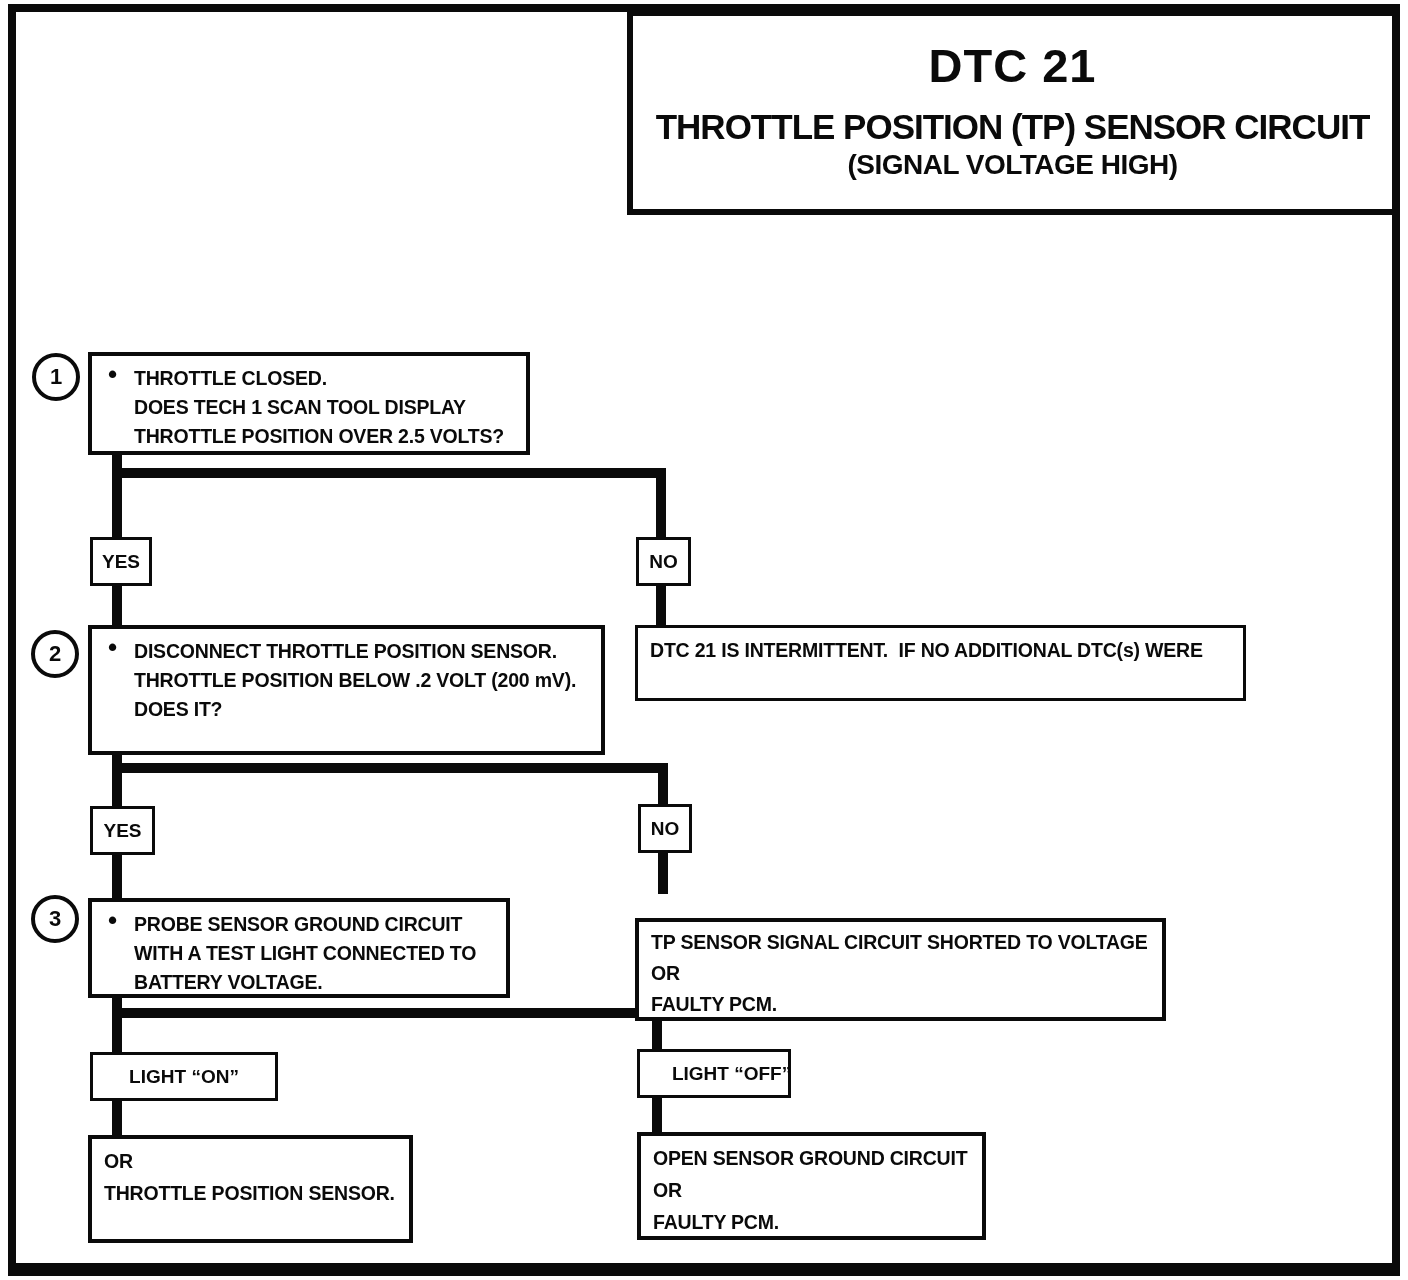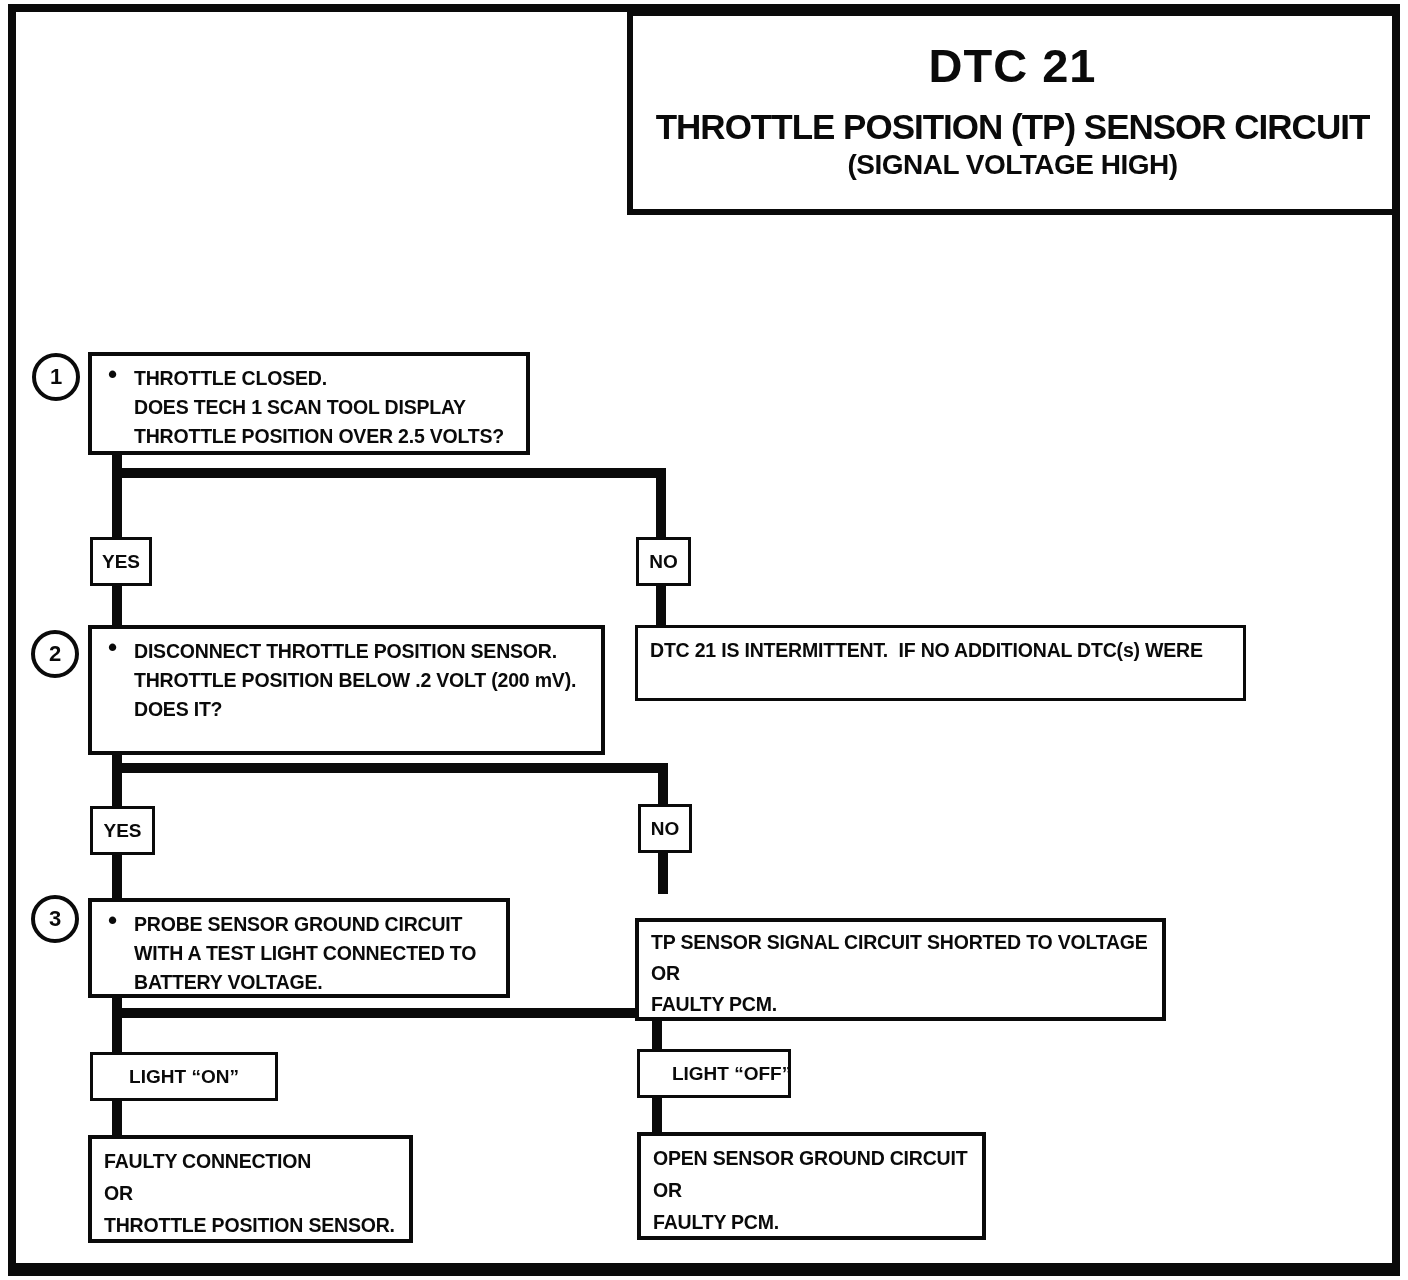--- a/index.html
+++ b/index.html
@@ -132,21 +132,20 @@
   </div>
 
   <div class="node labelbox" style="left:90px; top:1052px; width:188px; height:49px;">
     <span>LIGHT “ON”</span>
   </div>
   <div class="node labelbox" style="left:637px; top:1049px; width:154px; height:49px;padding-left:35px;">
     <span>LIGHT “OFF”</span>
   </div>
 
   <div class="node resultbox" style="left:88px; top:1135px; width:325px; height:108px; line-height:32px;">
-    <div class="bx-line">FAULTY CONNECTION</div>
     <div class="bx-line">OR</div>
     <div class="bx-line">THROTTLE POSITION SENSOR.</div>
   </div>
 
   <div class="node resultbox" style="left:637px; top:1132px; width:349px; height:108px; line-height:32px;">
     <div class="bx-line">OPEN SENSOR GROUND CIRCUIT</div>
     <div class="bx-line">OR</div>
     <div class="bx-line">FAULTY PCM.</div>
   </div>
 

